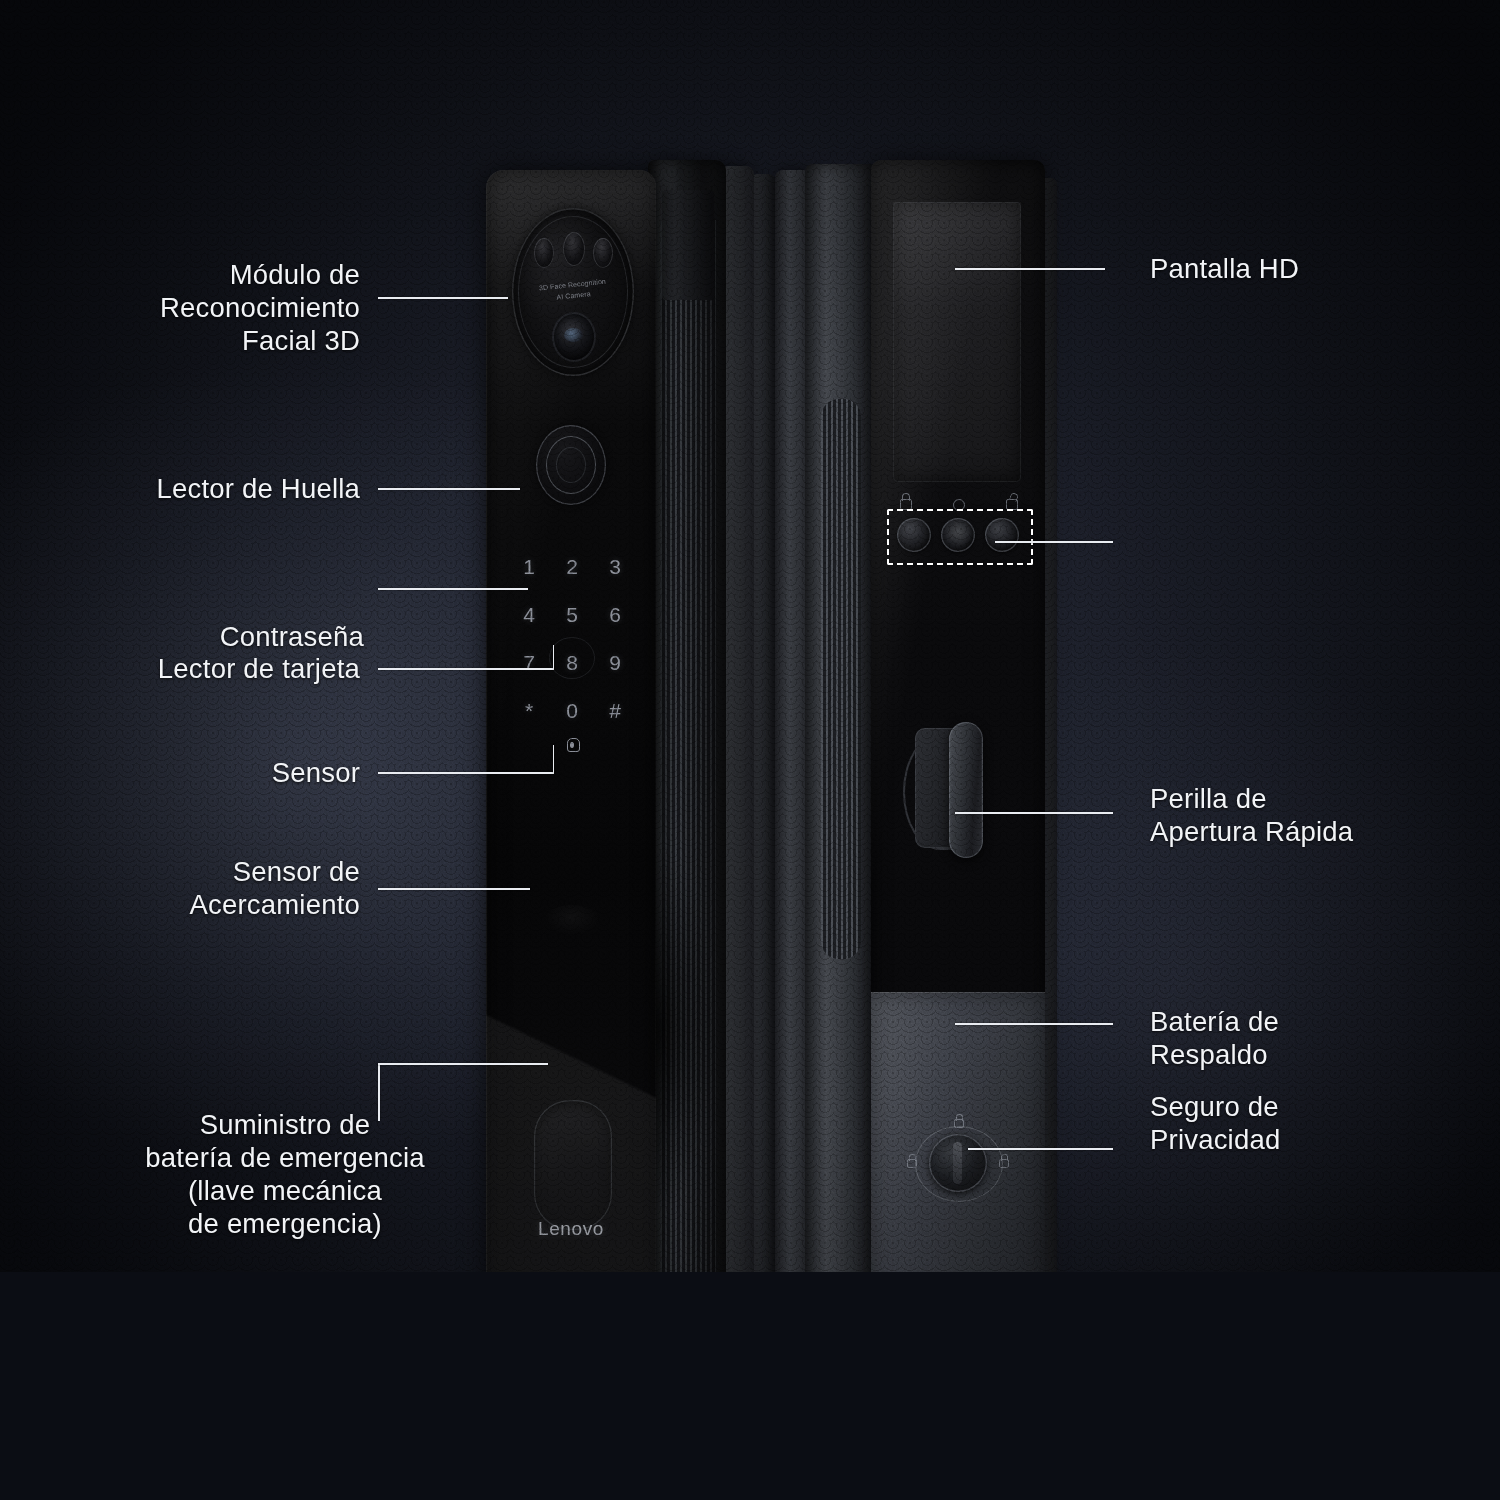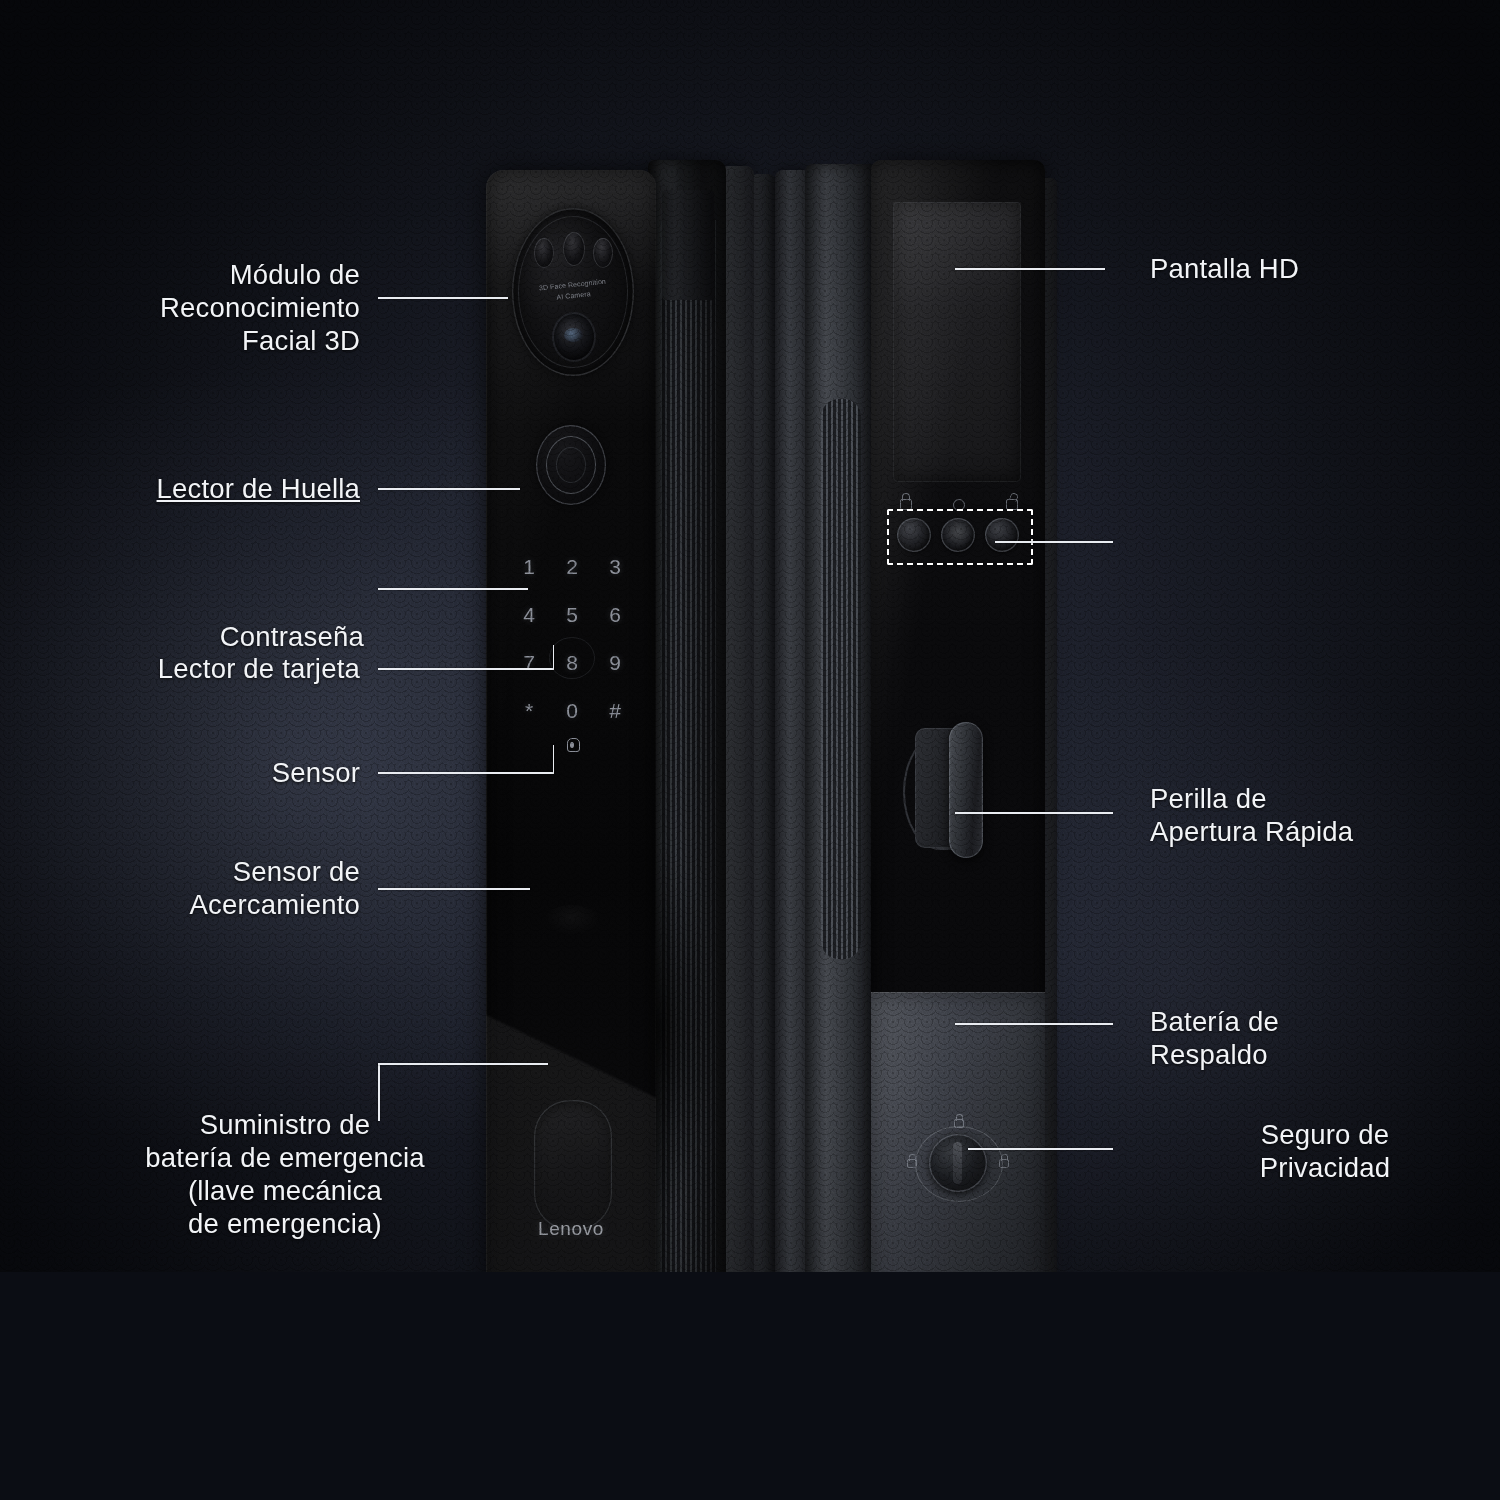--- a/index.html
+++ b/index.html
@@ -329,32 +329,32 @@
 
   <div class="ln" style="left:955px;top:268px;width:150px;"></div>
   <div class="ln" style="left:995px;top:541px;width:118px;"></div>
   <div class="ln" style="left:955px;top:812px;width:158px;"></div>
   <div class="ln" style="left:955px;top:1023px;width:158px;"></div>
   <div class="ln" style="left:968px;top:1148px;width:145px;"></div>
 
   <div class="lbl r" style="left:60px;top:258px;width:300px;">Módulo de
 Reconocimiento
 Facial 3D</div>
-  <div class="lbl r" style="left:40px;top:472px;width:320px;text-decoration:underline;">Lector de Huella</div>
+  <div class="lbl r" style="left:40px;top:472px;width:320px;">Lector de Huella</div>
   <div class="lbl r" style="left:44px;top:572px;width:320px;margin-top:48px;">Contraseña</div>
   <div class="lbl r" style="left:40px;top:652px;width:320px;">Lector de tarjeta</div>
   <div class="lbl r" style="left:40px;top:756px;width:320px;">Sensor</div>
   <div class="lbl r" style="left:40px;top:855px;width:320px;">Sensor de
 Acercamiento</div>
   <div class="lbl c" style="left:110px;top:1108px;width:350px;">Suministro de
 batería de emergencia
 (llave mecánica
 de emergencia)</div>
 
   <div class="lbl l" style="left:1126px;top:252px;width:350px;">Pantalla HD</div>
   <div class="lbl l" style="left:1126px;top:782px;width:350px;">Perilla de
 Apertura Rápida</div>
   <div class="lbl l" style="left:1126px;top:1005px;width:350px;">Batería de
 Respaldo</div>
-  <div class="lbl l" style="left:1126px;top:1118px;width:350px;text-align:center;">Seguro de
+  <div class="lbl l" style="left:1126px;top:1090px;width:350px;">Seguro de
 Privacidad</div>
 
 </div>
 
 </body></html>

